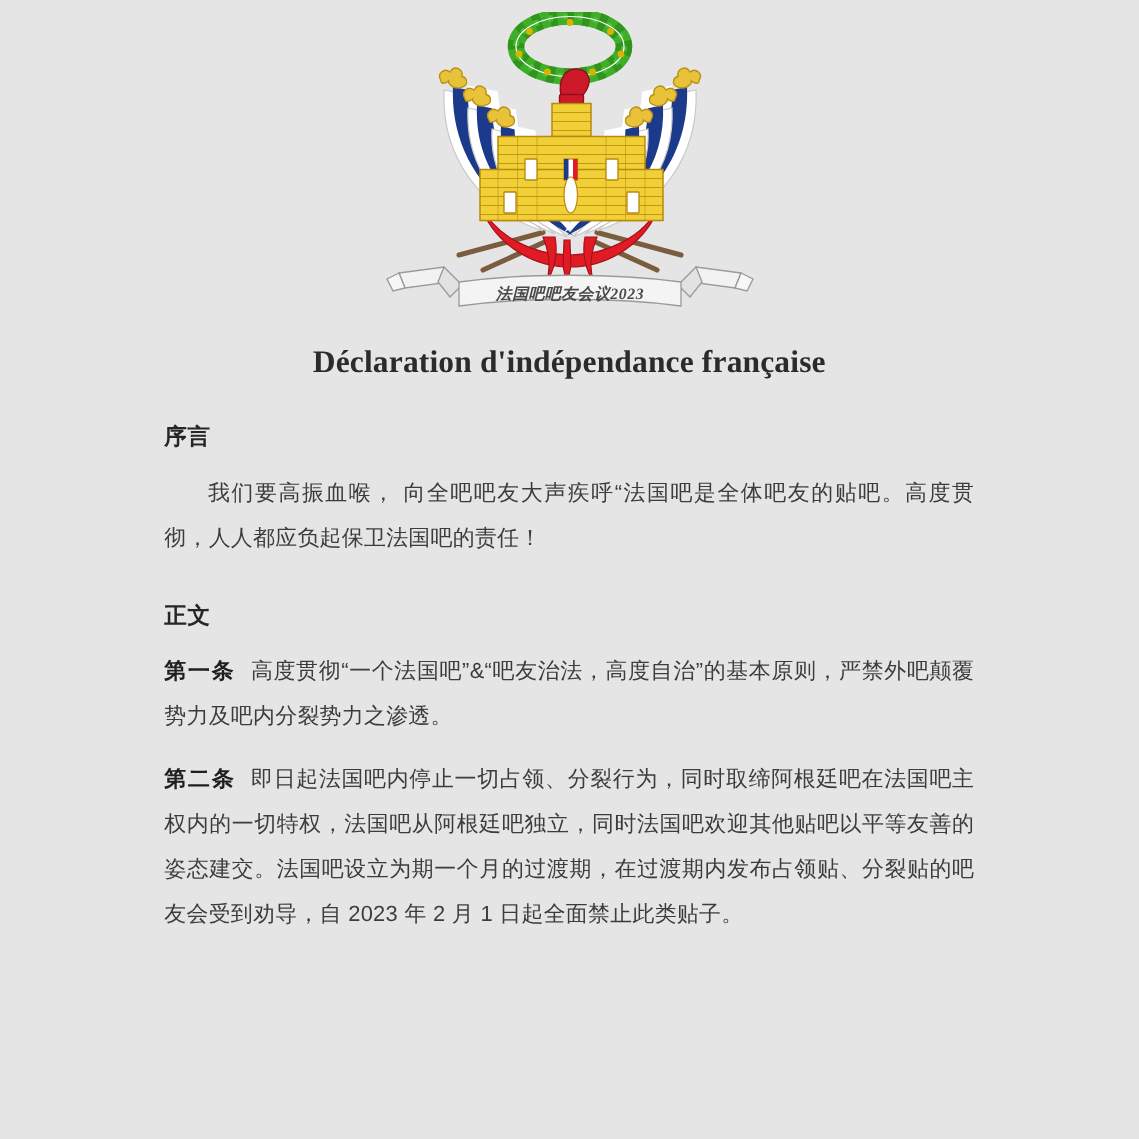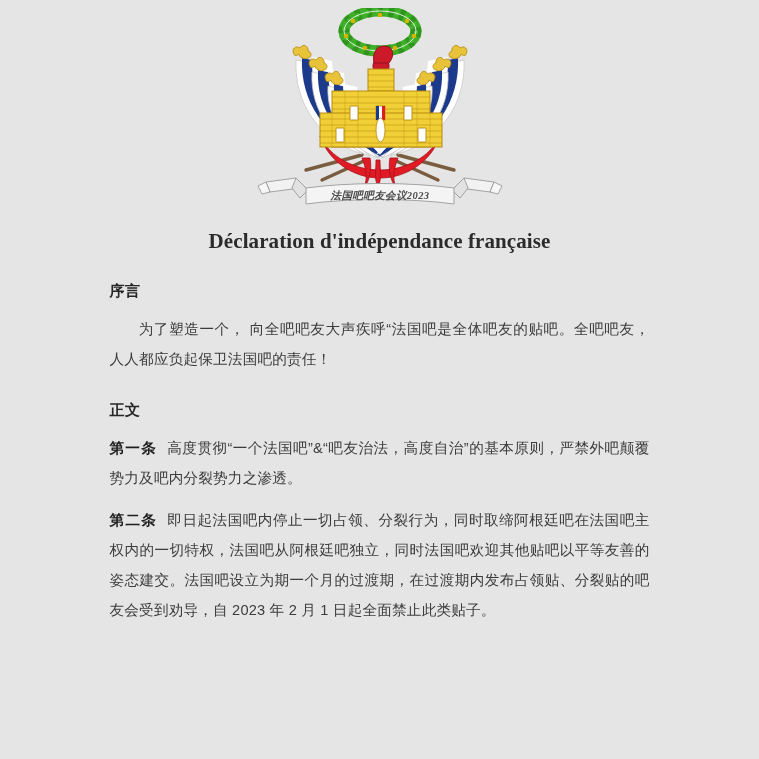--- a/index.html
+++ b/index.html
@@ -255,21 +255,21 @@
 
   <div class="title-block">
     <h2 class="doc-subtitle">Déclaration d'indépendance française</h2>
   </div>
 
   <div class="body-area">
 
     <h3 class="section-heading">序言</h3>
 
 
-    <p class="para">为了塑造一个， 向全吧吧友大声疾呼“法国吧是全体吧友的贴吧。全吧吧友，人人都应负起保卫法国吧的责任！</p>
+    <p class="para">我们要高振血喉， 向全吧吧友大声疾呼“法国吧是全体吧友的贴吧。高度贯彻，人人都应负起保卫法国吧的责任！</p>
 
 
     <h3 class="section-heading second">正文</h3>
 
     <p class="article">
       <span class="article-label">第一条</span><span>高度贯彻“一个法国吧”&amp;“吧友治法，高度自治”的基本原则，严禁外吧颠覆势力及吧内分裂势力之渗透。</span>
     </p>
 
     <p class="article">
       <span class="article-label">第二条</span><span>即日起法国吧内停止一切占领、分裂行为，同时取缔阿根廷吧在法国吧主权内的一切特权，法国吧从阿根廷吧独立，同时法国吧欢迎其他贴吧以平等友善的姿态建交。法国吧设立为期一个月的过渡期，在过渡期内发布占领贴、分裂贴的吧友会受到劝导，自 2023 年 2 月 1 日起全面禁止此类贴子。</span>

